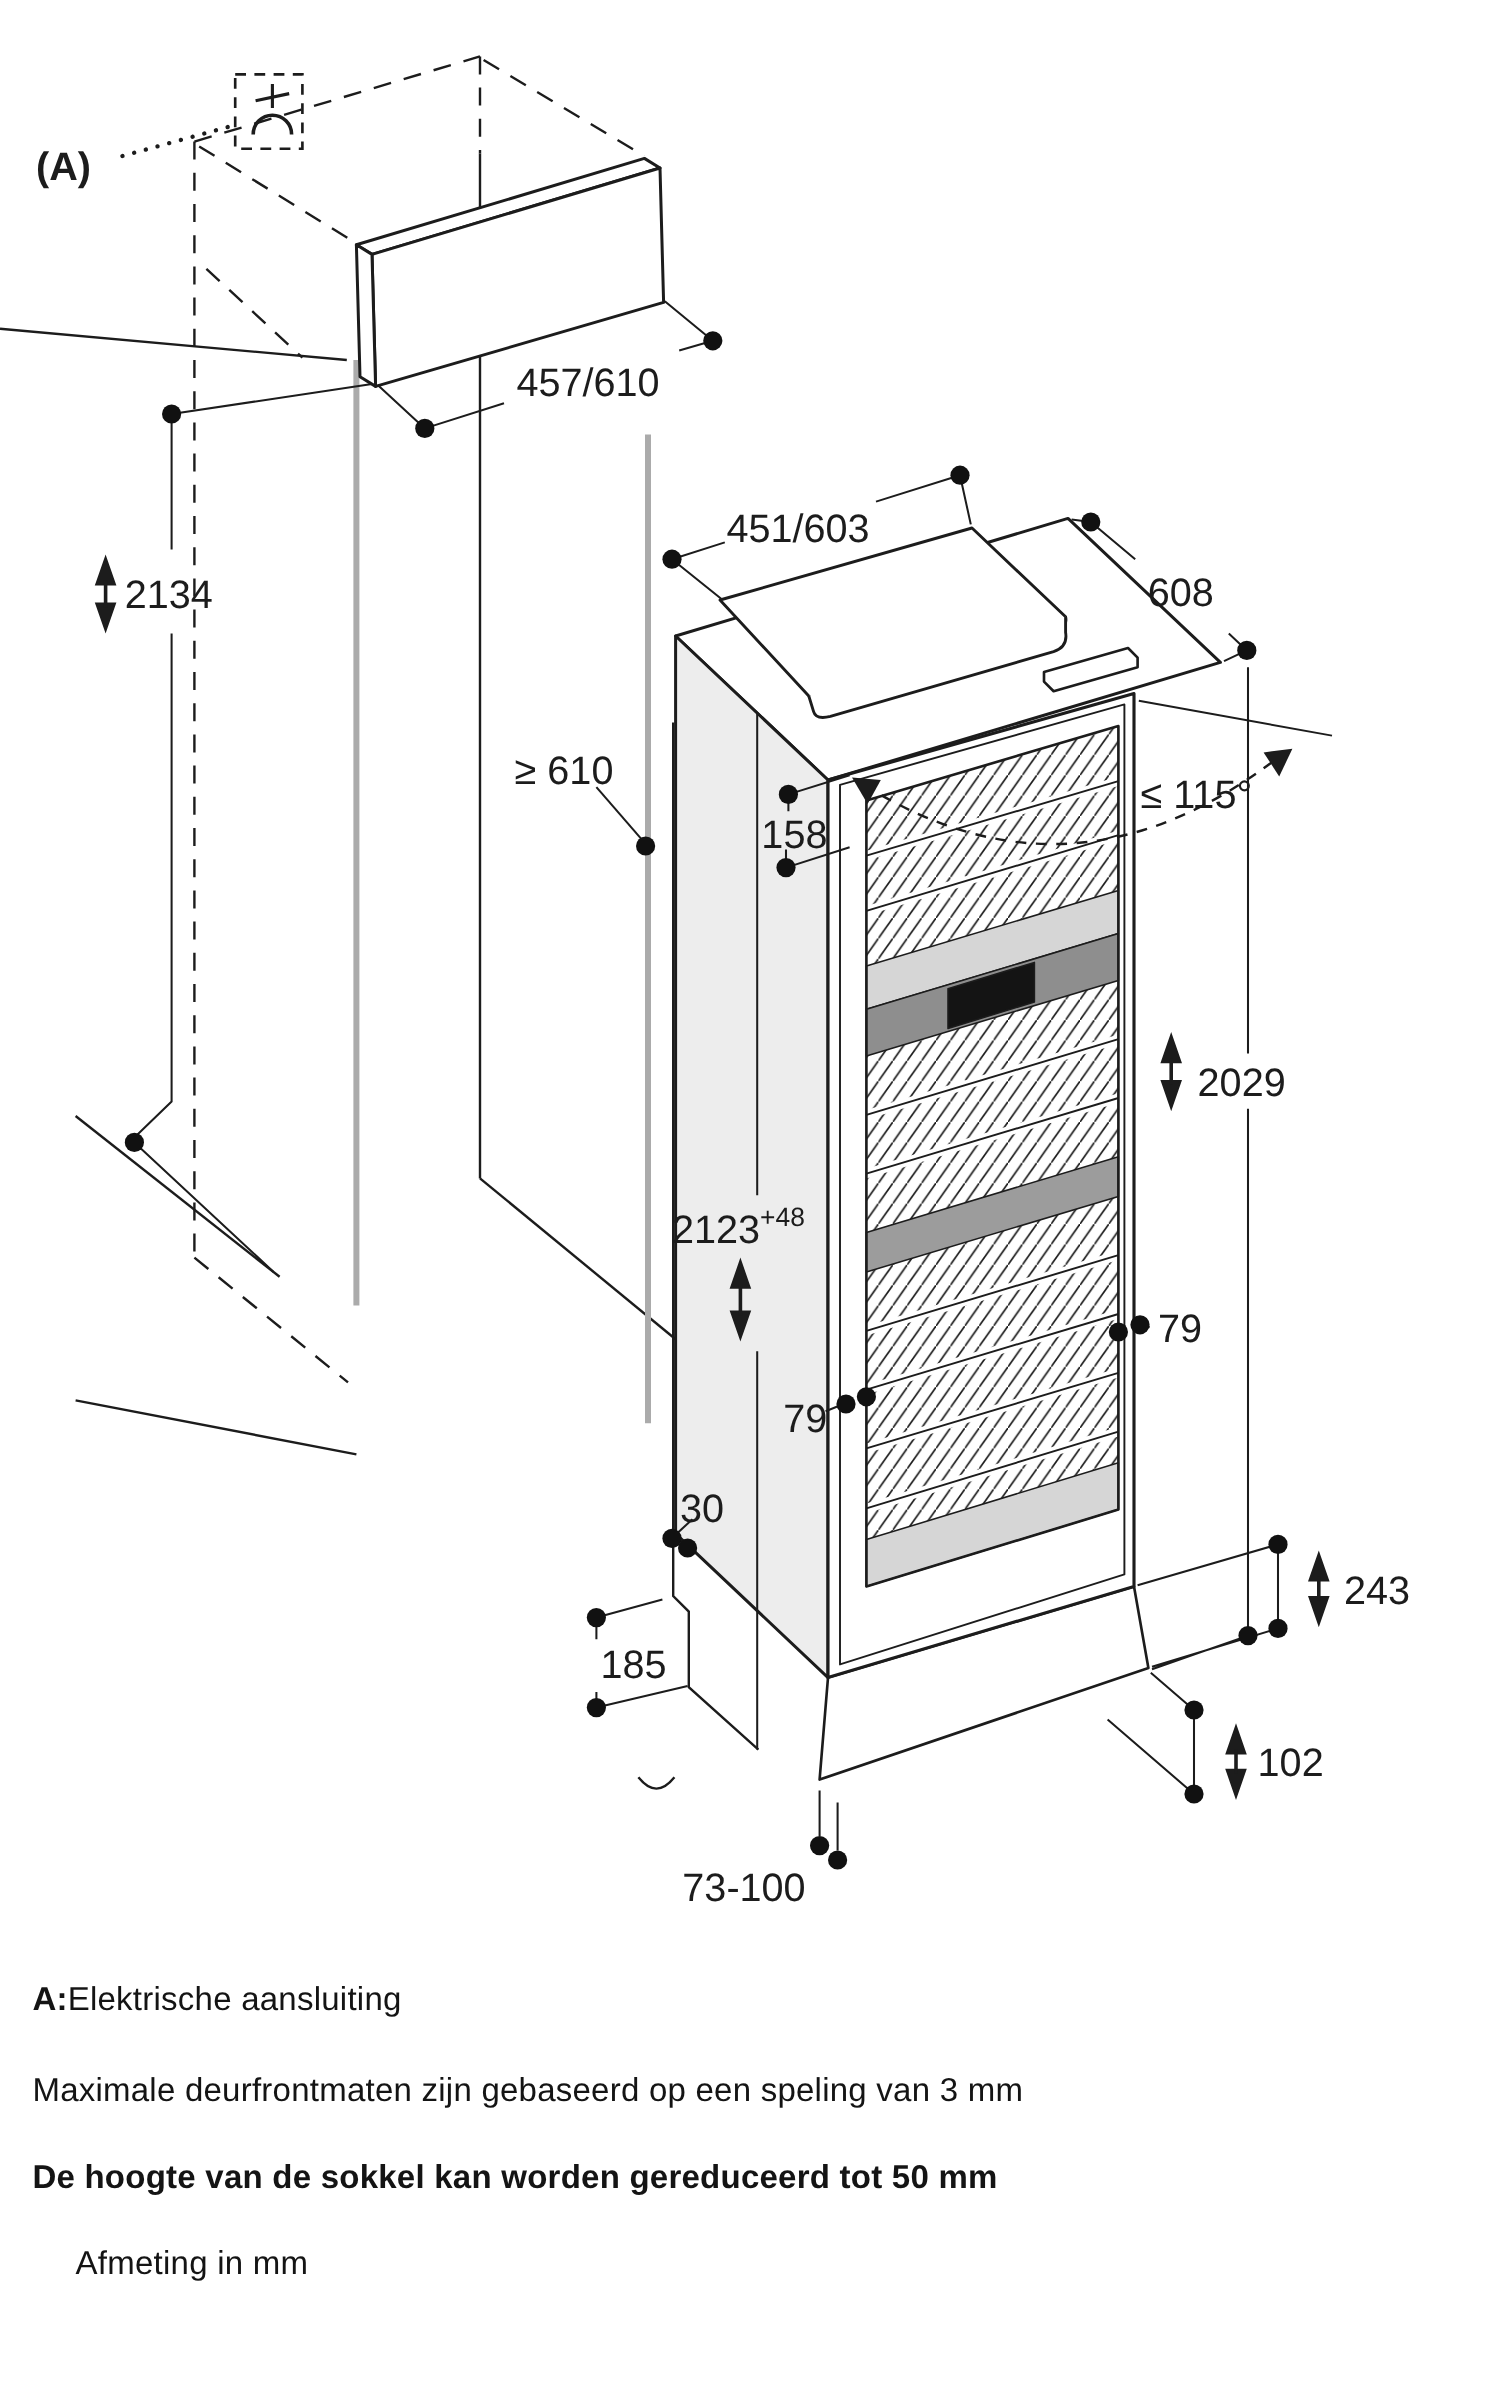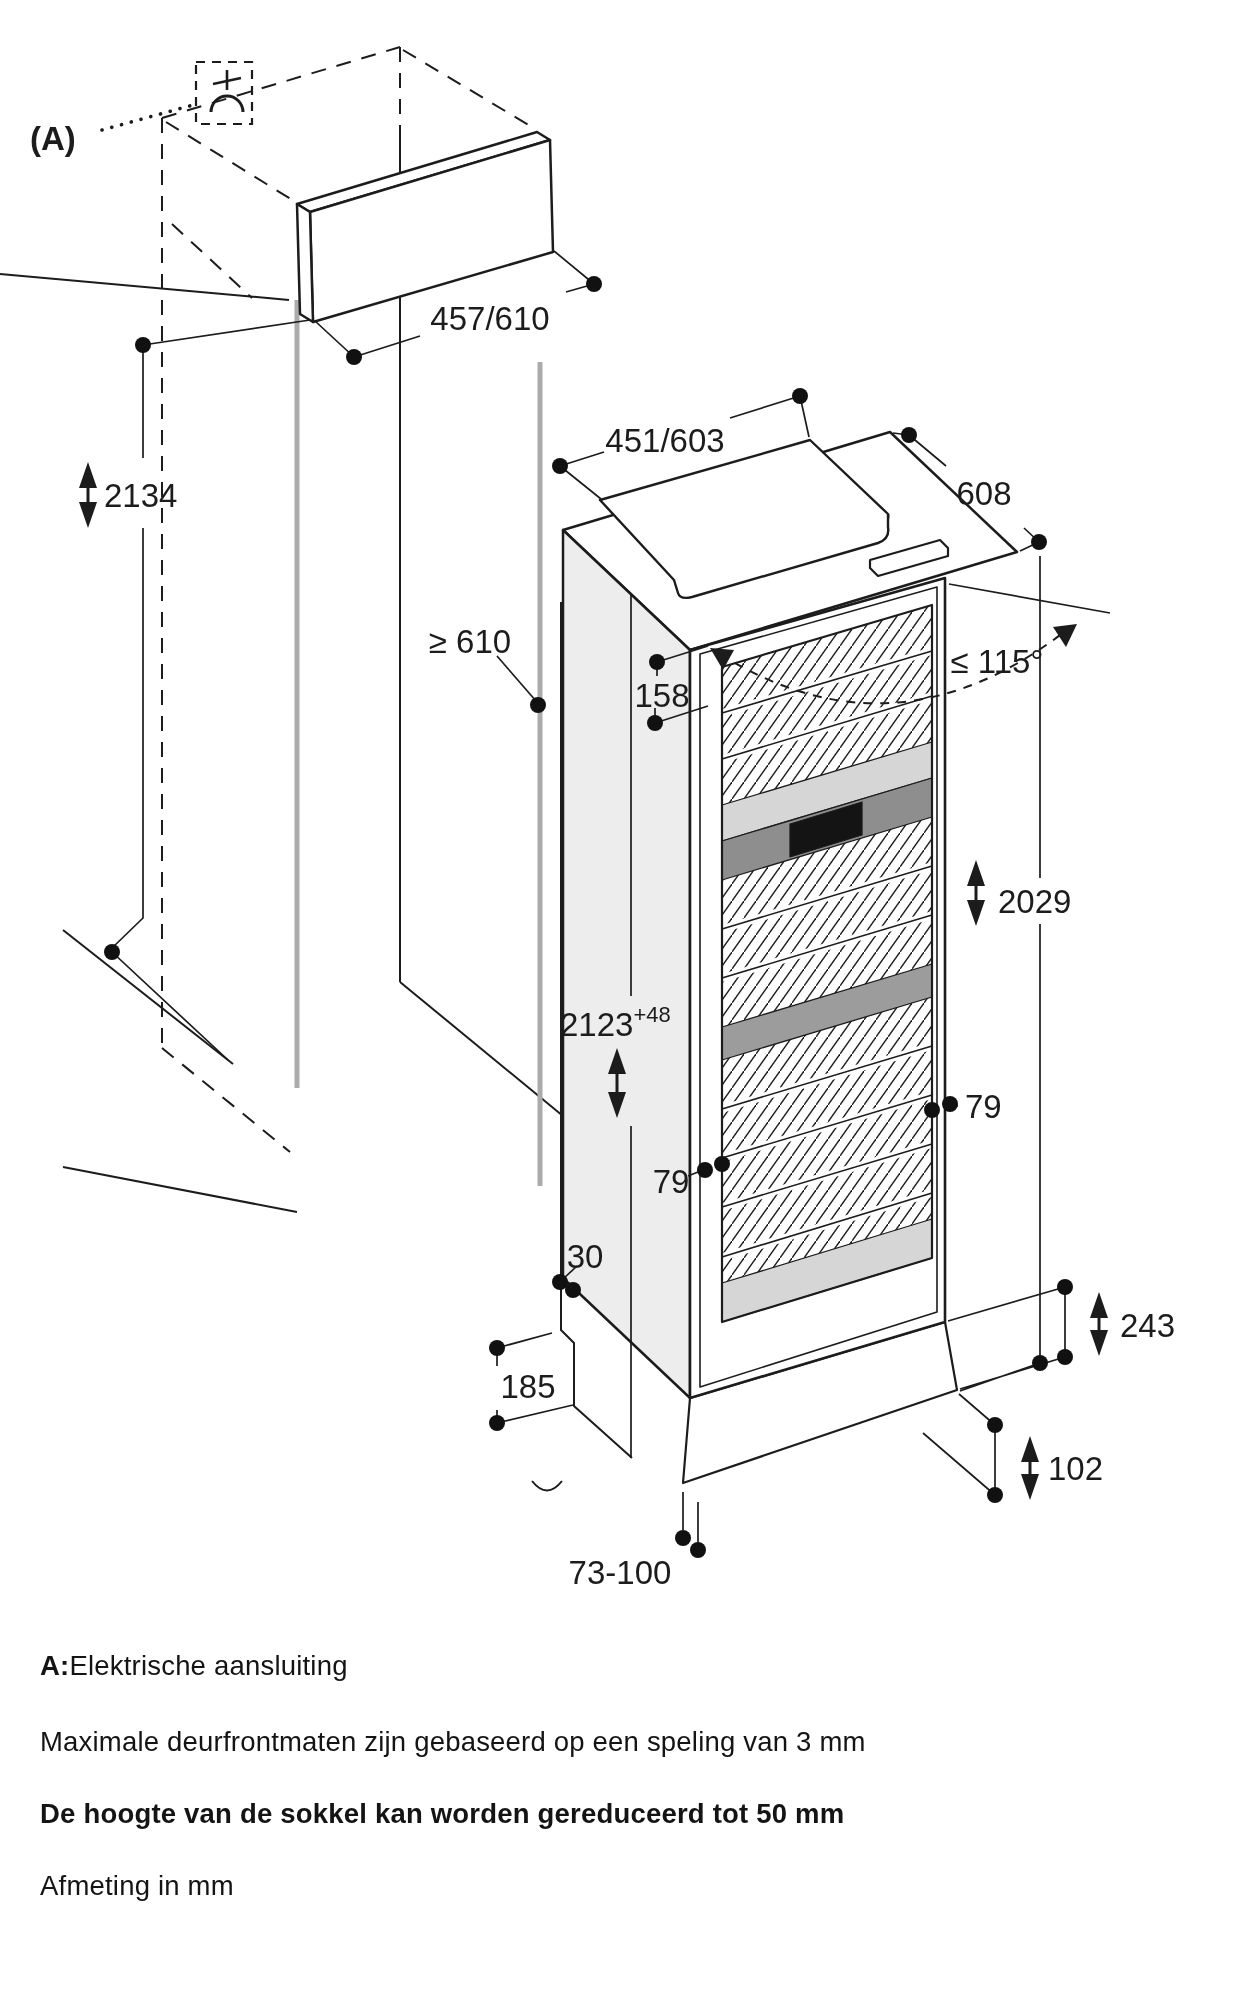--- a/index.html
+++ b/index.html
@@ -6,26 +6,26 @@
   .page{
     position:relative;width:1260px;height:2000px;background:#ffffff;
     font-family:"Liberation Sans", sans-serif;color:#111;overflow:hidden;
   }
   svg{position:absolute;left:0;top:0;}
   svg text{
     font-family:"Liberation Sans", sans-serif;
     font-size:33px;fill:#1c1c1c;
   }
   .notes{position:absolute;left:13px;top:0;width:1230px;}
-  .note{position:absolute;left:27px;font-size:27.5px;letter-spacing:.2px;color:#141414;white-space:nowrap;}
+  .note{position:absolute;left:14px;font-size:27.5px;letter-spacing:.2px;color:#141414;white-space:nowrap;}
   .note b{font-weight:bold;}
   .n1{top:1650px;}
   .n2{top:1726px;}
   .n3{top:1798px;font-weight:bold;}
-  .n4{top:1870px;}
+  .n4{top:1870px;margin-left:36px;}
 </style>
 </head>
 <body>
 
 <div class="page">
 
 <svg width="1260" height="2000" viewBox="0 0 1260 2000">
   <defs>
     <pattern id="hatch" patternUnits="userSpaceOnUse" width="12" height="17">
       <rect x="0" y="0" width="12" height="17" fill="#ffffff"></rect>

